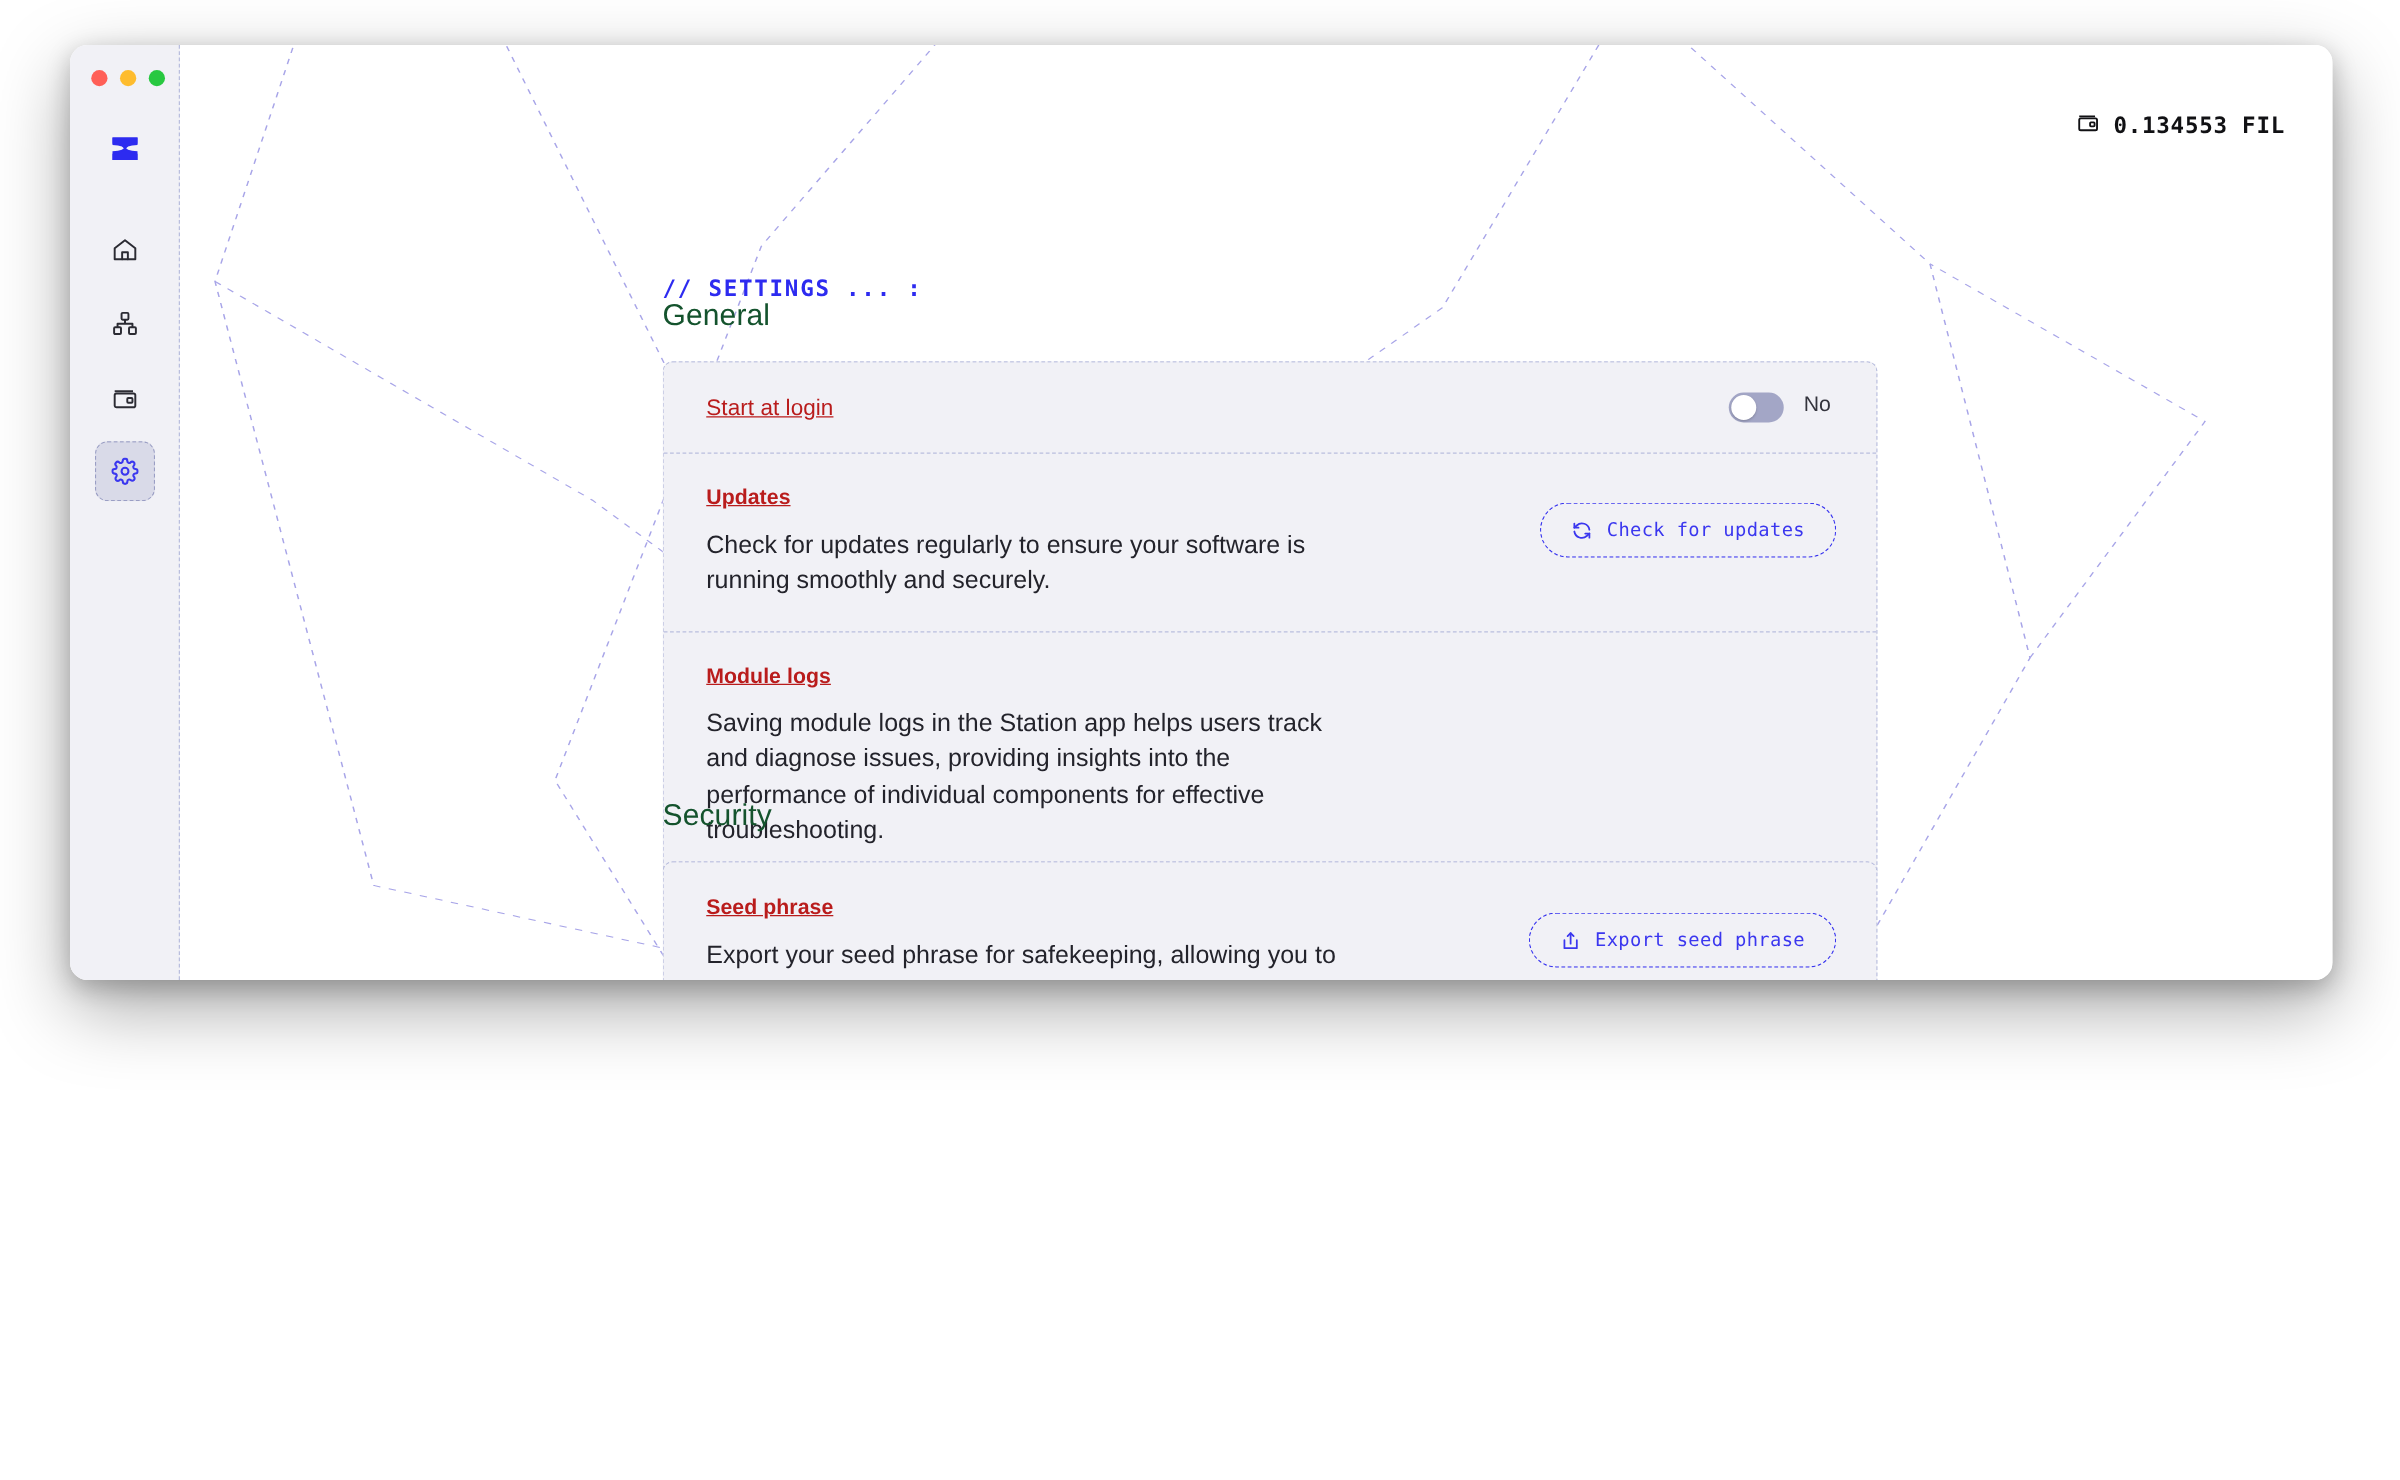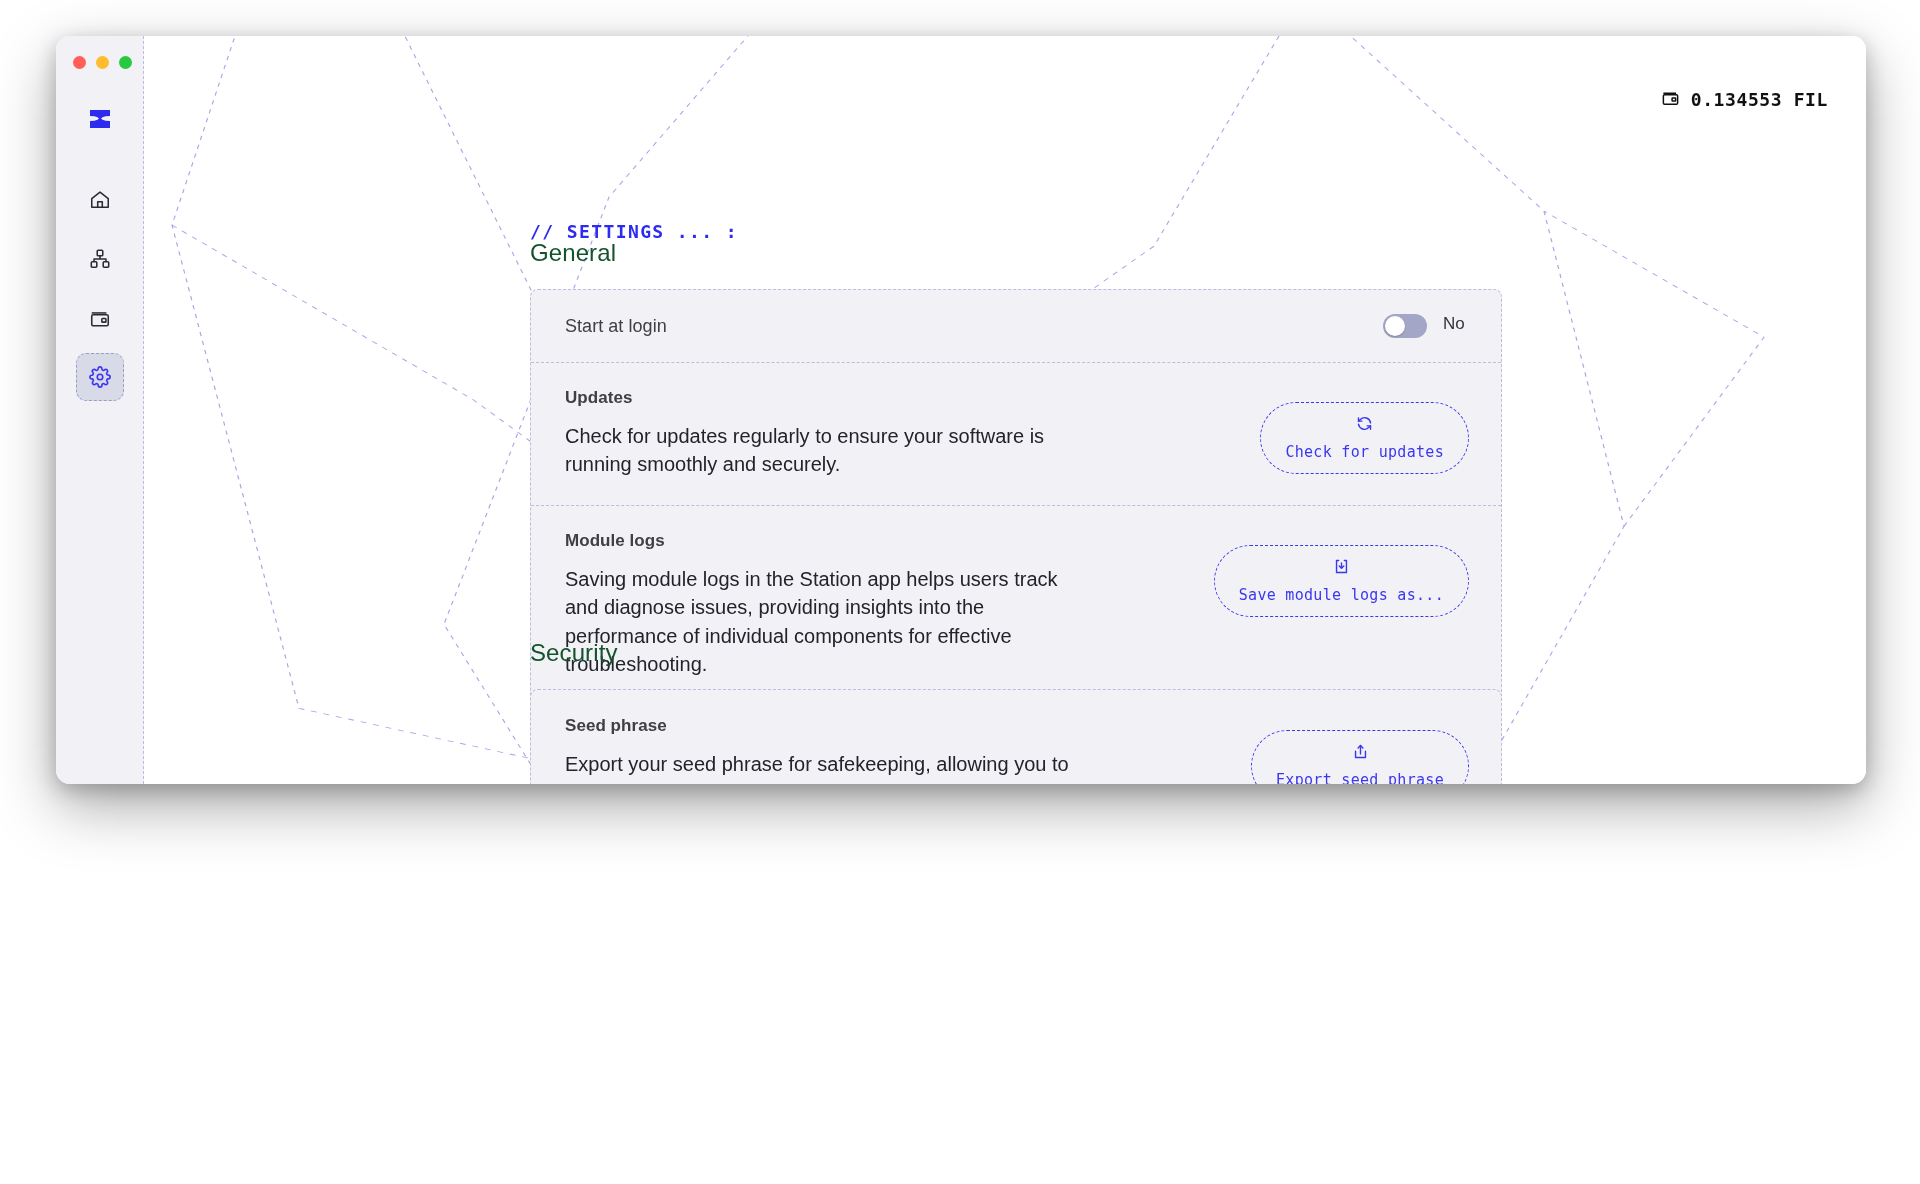--- a/index.html
+++ b/index.html
@@ -181,22 +181,23 @@
     position: absolute;
     left: 0; right: 0; top: 0;
     border-top: 1px dashed #b9bede;
   }
   .card-row.single-line { align-items: center; padding-top: 24px; padding-bottom: 24px; }
 
   .row-text { max-width: 560px; }
   .row-title {
     font-size: 17px;
     font-weight: 700;
-    color: #404040;
+    color: #b91c1c;
     letter-spacing: 0.05px;
+    text-decoration: underline;
   }
   .row-title.plain { font-weight: 400; font-size: 18px; }
   .row-desc {
     margin-top: 14px;
     font-size: 20px;
     font-weight: 400;
     line-height: 1.42;
     color: #23232b;
     max-width: 505px;
   }
@@ -235,21 +236,20 @@
     padding: 12px 24px;
     border: 1px dashed #3b37ef;
     border-radius: 999px;
     background: transparent;
     color: #3b37ef;
     font-family: "DejaVu Sans Mono", monospace;
     font-size: 15px;
     letter-spacing: 0.3px;
     cursor: pointer;
     white-space: nowrap;
-    flex-direction: column;
   }
   .btn-dashed svg { display: block; flex-shrink: 0; }
 
   .mt-updates { margin-top: 14px; }
 </style>
 </head>
 <body>
 
 <div id="root">
 
@@ -379,32 +379,20 @@
                   <span>Check for updates</span>
                 </button>
               </div>
             </div>
 
             <div class="card-row">
               <div class="row-text">
                 <div class="row-title">Module logs</div>
                 <div class="row-desc">Saving module logs in the Station app helps users track and diagnose issues, providing insights into the performance of individual components for effective troubleshooting.</div>
               </div>
-              <div class="row-action mt-updates">
-                <button class="btn-dashed">
-                  <span>
-                    <svg width="17" height="17" viewBox="0 0 24 24" fill="none" stroke="#3b37ef" stroke-width="2" stroke-linecap="round" stroke-linejoin="round">
-                      <path d="M5 3.5h3M16 3.5h3M5 3.5v17h14v-17"></path>
-                      <path d="M12 7v7"></path>
-                      <path d="M8.8 11.2L12 14.4l3.2-3.2"></path>
-                    </svg>
-                  </span>
-                  <span>Save module logs as...</span>
-                </button>
-              </div>
             </div>
 
           </div>
         </div>
 
         <div class="section section-security">
           <div class="section-title">Security</div>
 
           <div class="card">
             <div class="card-row">

